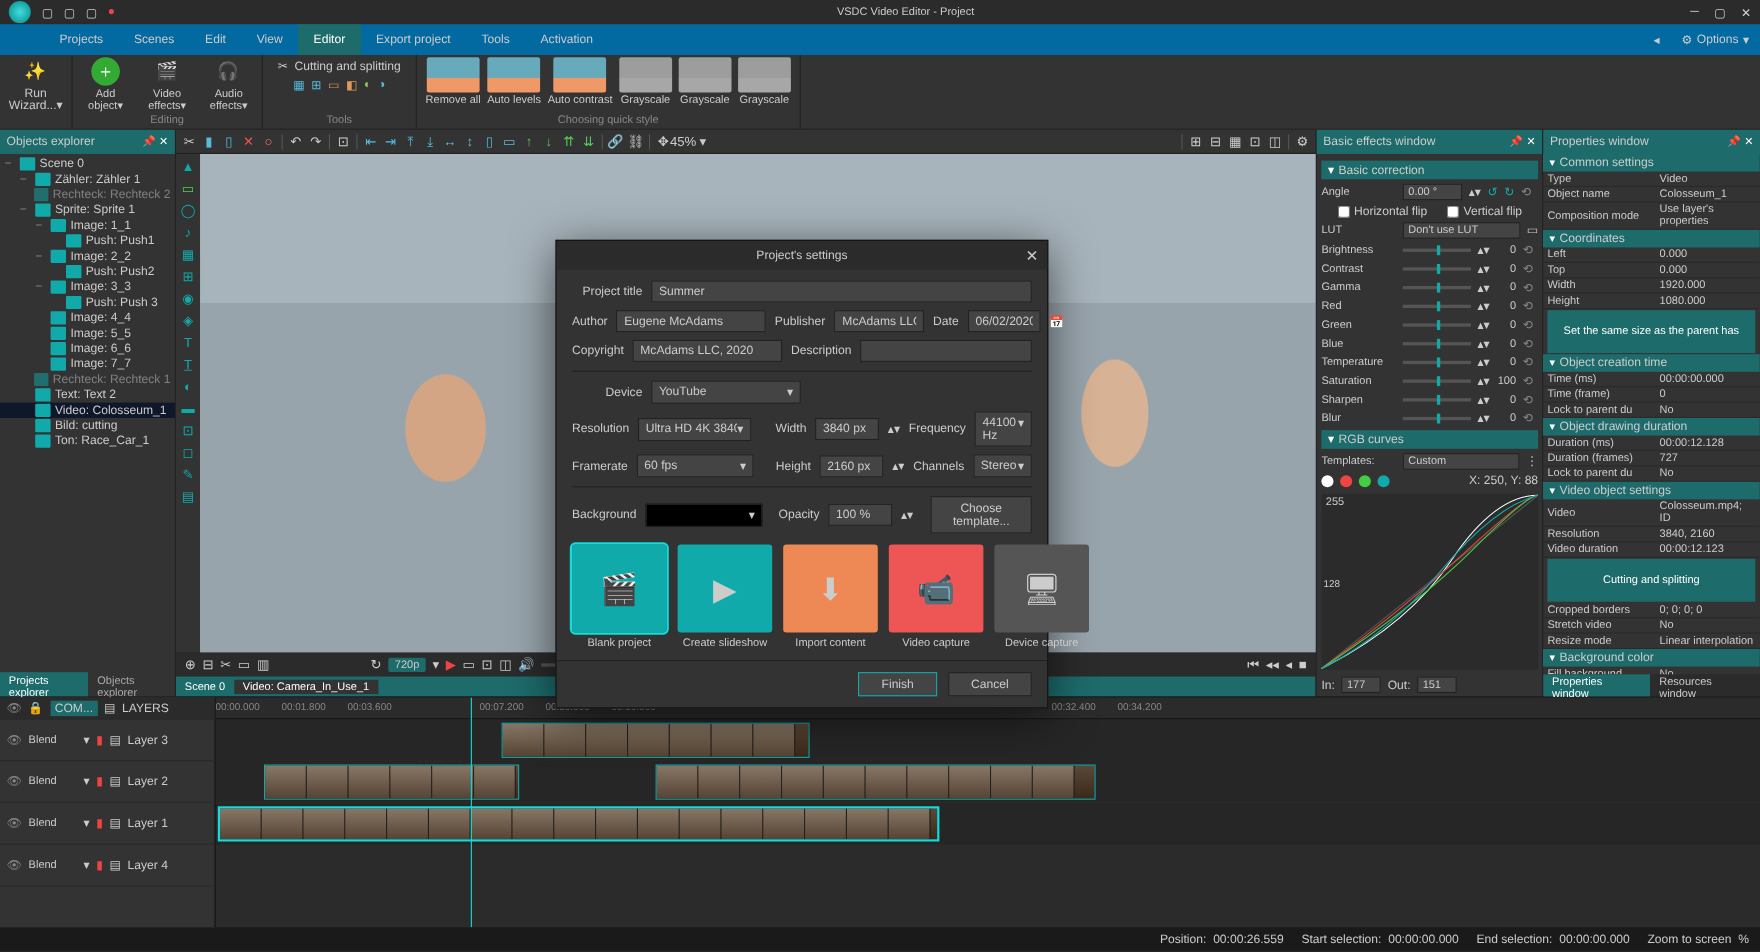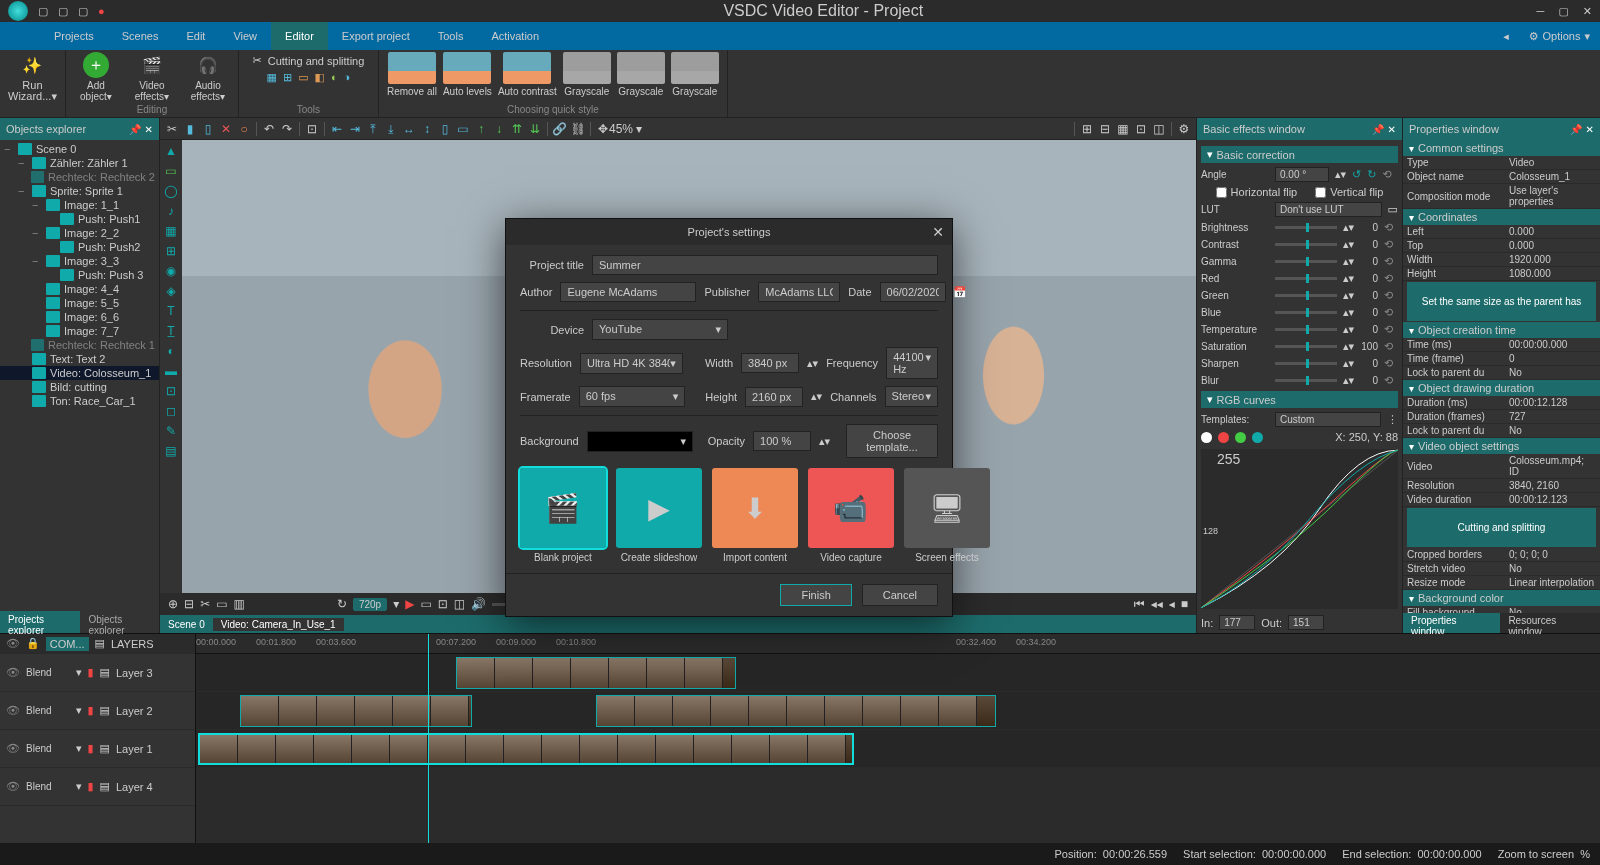--- a/index.html
+++ b/index.html
@@ -1,21 +1,21 @@
 <!DOCTYPE html>
 <html><head>
 <meta charset="utf-8">
 <style>
 *{box-sizing:border-box;margin:0;padding:0;font-family:"Segoe UI",Arial,sans-serif;font-size:11px;color:#ccc}
 body{background:#2b2b2b;width:1600px;height:865px;overflow:hidden;position:relative}
 .titlebar{height:22px;background:#2b2b2b;display:flex;align-items:center;padding:0 8px}
 .titlebar .logo{width:20px;height:20px;background:radial-gradient(#4dd,#088);border-radius:50%;margin-right:10px}
 .titlebar .tb-icons{display:flex;gap:8px}
 .titlebar .tb-icons span{width:12px;height:12px;display:inline-block}
-.titlebar .title{flex:1;text-align:center;color:#ccc;font-size:16px}
+.titlebar .title{flex:1;text-align:center;color:#ccc;font-size:10px}
 .titlebar .win-btns{display:flex;gap:14px;color:#888}
 .menubar{height:28px;background:#0369a1;display:flex;align-items:stretch;padding-left:40px}
 .menubar .mitem{padding:0 14px;display:flex;align-items:center;color:#ccc;cursor:pointer}
 .menubar .mitem.active{background:#1d6b6b;color:#fff}
 .menubar .spacer{flex:1}
 .menubar .opt{padding:0 10px;display:flex;align-items:center;gap:4px;color:#ccc}
 .ribbon{height:68px;background:#333;display:flex;border-bottom:1px solid #222}
 .rgroup{border-right:1px solid #222;padding:2px 8px 0;display:flex;flex-direction:column;align-items:center}
 .rgroup .icons{display:flex;gap:12px;align-items:flex-start}
 .rbtn{display:flex;flex-direction:column;align-items:center;gap:2px;cursor:pointer;min-width:44px}
@@ -547,21 +547,21 @@
         <div class="colordots">
           <span style="background:#fff"></span>
             <span style="background:#e44"></span>
             <span style="background:#4c4"></span>
             <span style="background:#1aa"></span>
         </div>
         <span style="flex:1"></span>
         <span>X: 250, Y: 88</span>
       </div>
       <div class="curves">
-        <span style="position:absolute;left:16px;top:2px;font-size:14px">255</span>
+        <span style="position:absolute;left:4px;top:2px;font-size:10px">255</span>
         <span style="position:absolute;left:2px;top:48%;font-size:9px">128</span>
         <svg viewBox="0 0 200 160">
             <line x1="0" y1="160" x2="200" y2="0" stroke="#555"></line>
             <path d="M0,160 Q80,120 120,60 T200,0" stroke="#fff" fill="none"></path>
             <path d="M0,160 Q70,110 130,55 T200,0" stroke="#e44" fill="none"></path>
             <path d="M0,160 Q90,100 140,50 T200,0" stroke="#4c4" fill="none"></path>
             <path d="M0,160 Q60,130 110,70 T200,0" stroke="#1aa" fill="none"></path>
           </svg>
       </div>
       <div class="fxrow">
@@ -840,20 +840,26 @@
       </div>
     <div class="drow">
       <span class="dlbl">Author</span>
         <input class="dinput" style="width: 136px;" value="Eugene McAdams">
       <span class="dlbl2">Publisher</span>
         <input class="dinput" style="width: 82px;" value="McAdams LLC">
       <span class="dlbl2" style="width:30px">Date</span>
         <input class="dinput" style="width: 66px;" value="06/02/2020">
         <span>📅</span>
     </div>
+    <div class="drow">
+      <span class="dlbl">Copyright</span>
+        <input class="dinput" style="width: 136px;" value="McAdams LLC, 2020">
+      <span class="dlbl2">Description</span>
+        <input class="dinput" style="flex: 1 1 0%;" value="">
+    </div>
     <div class="divider"></div>
     <div class="drow">
         <span class="dlbl">Device</span>
         <div class="dselect" style="width:136px;display:flex;justify-content:space-between">
           <span>YouTube</span>
           <span>▾</span>
         </div>
       </div>
     <div class="drow">
       <span class="dlbl">Resolution</span>
@@ -907,21 +913,21 @@
       <div class="tpl">
           <div class="timg" style="background:#e85">⬇</div>
           <div class="tname">Import content</div>
         </div>
       <div class="tpl">
           <div class="timg" style="background:#e55">📹</div>
           <div class="tname">Video capture</div>
         </div>
       <div class="tpl">
           <div class="timg" style="background:#555">🖥</div>
-          <div class="tname">Screen effects</div>
+          <div class="tname">Device capture</div>
         </div>
     </div>
   </div>
   <div class="dlg-foot">
     <button class="dbtn primary">Finish</button>
     <button class="dbtn">Cancel</button>
   </div>
 </div>
 
 </body></html>

